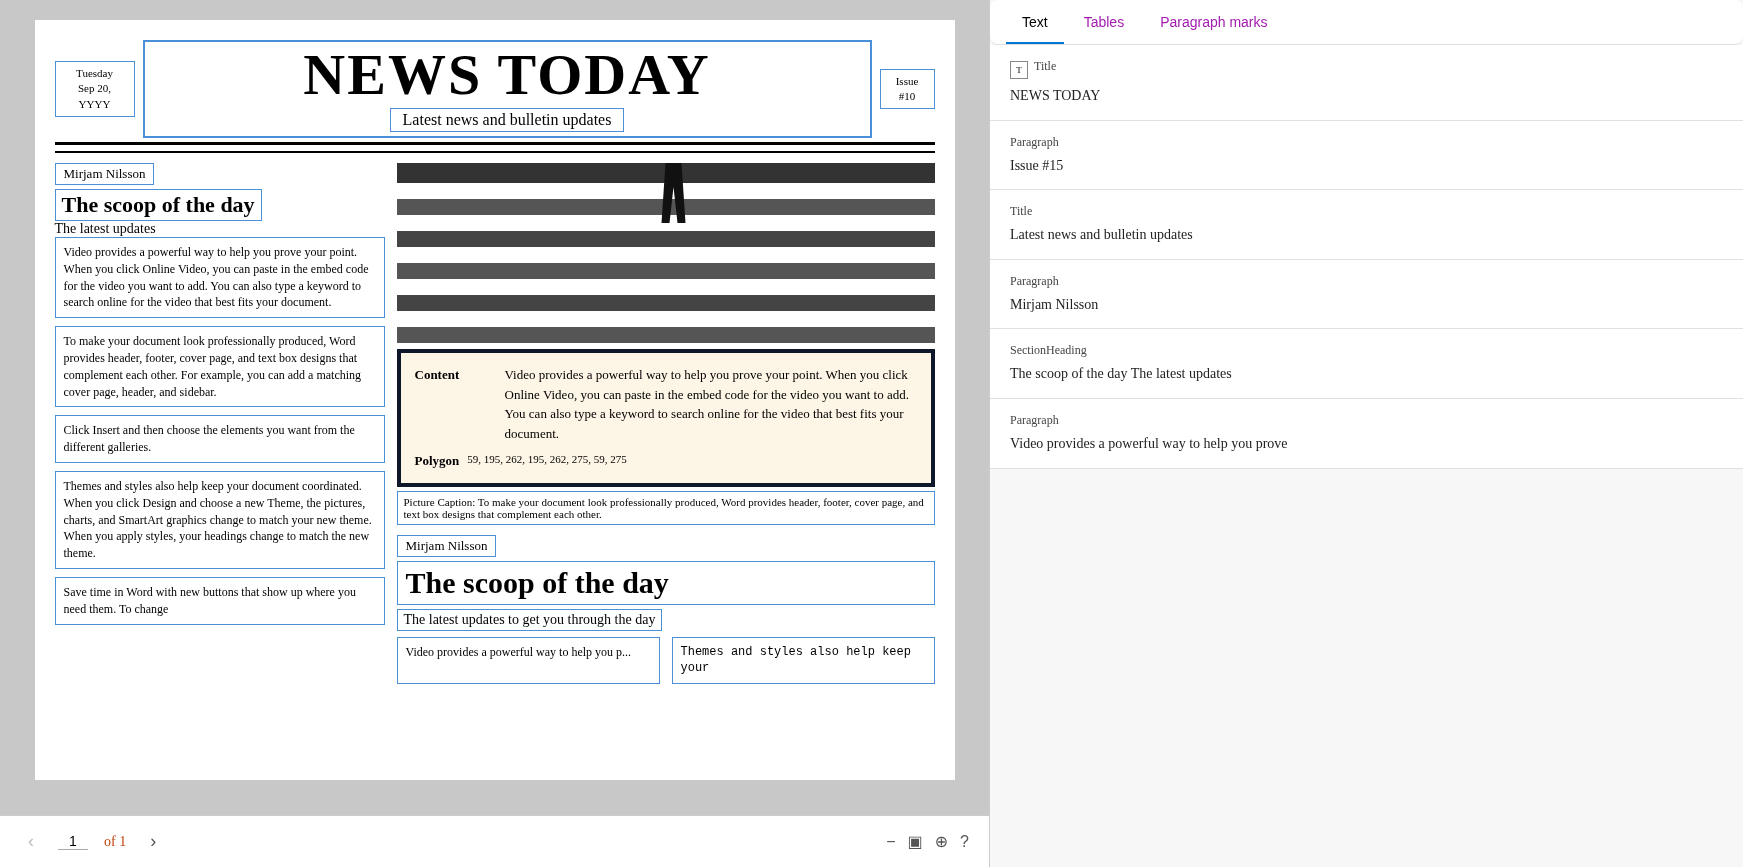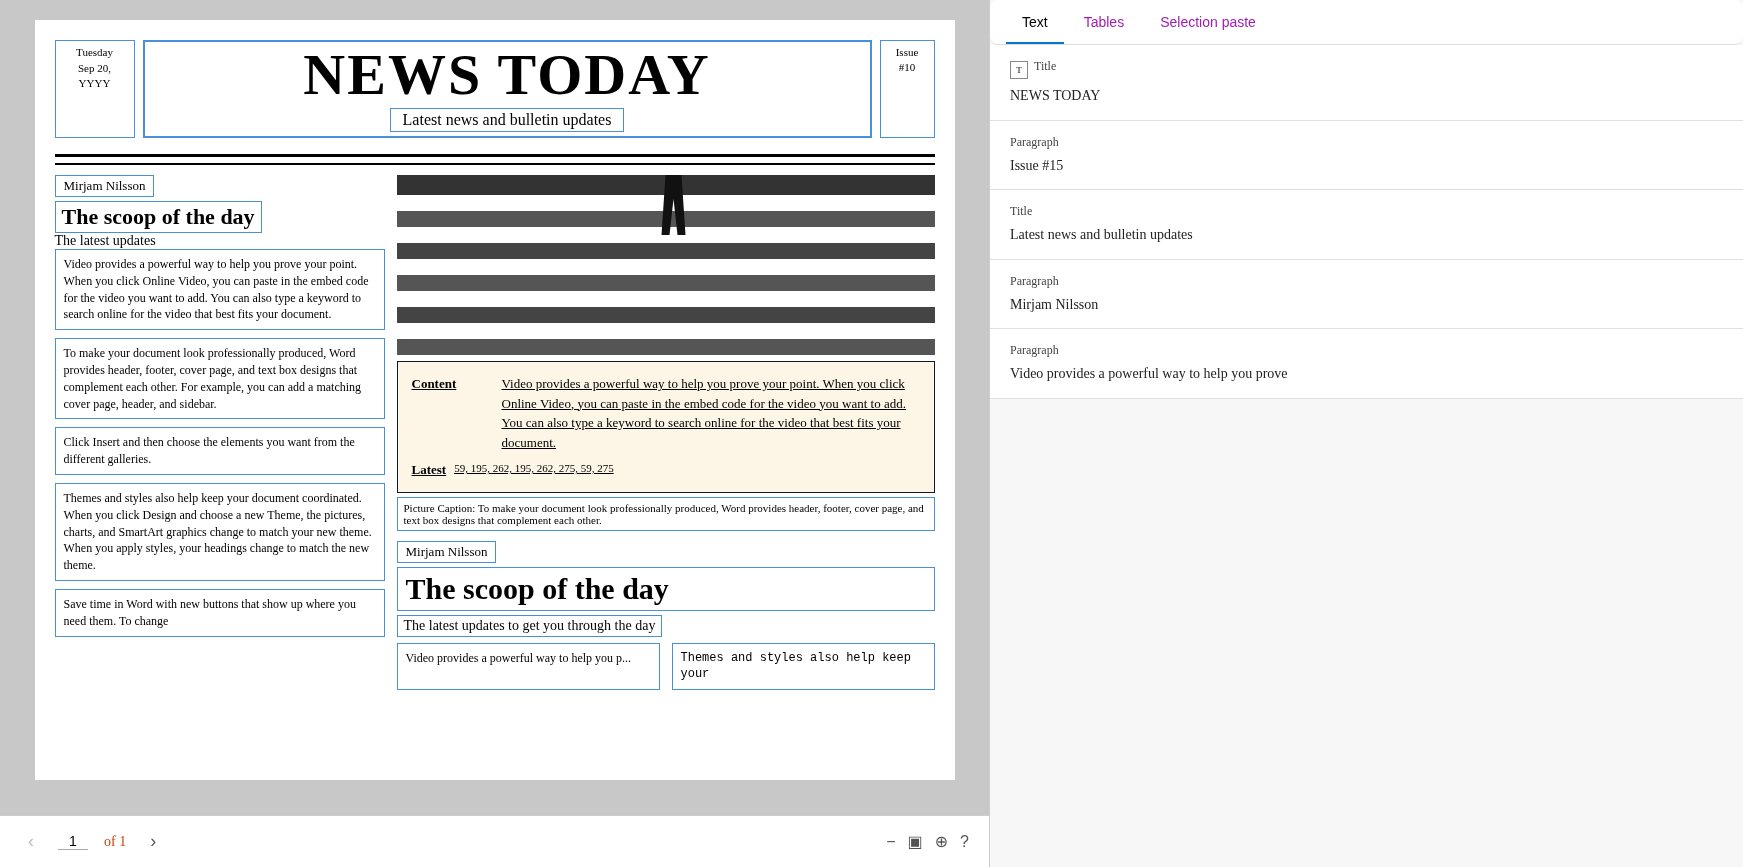--- a/index.html
+++ b/index.html
@@ -27,22 +27,23 @@
       width: 920px;
       margin: 0 auto;
       padding: 20px;
       min-height: 760px;
       position: relative;
     }
 
     
     .paper-header {
       display: flex;
+      align-items: center;
       border-bottom: 3px solid black;
-      padding-bottom: 16px;
+      padding-bottom: 4px;
       margin-bottom: 6px;
       gap: 0;
     }
 
     .date-box {
       border: 1px solid #4a90d9;
       padding: 4px 8px;
       text-align: center;
       font-size: 12px;
       line-height: 1.3;
@@ -175,26 +176,25 @@
       left: 50%;
       transform: translateX(-30%);
       width: 40px;
       height: 60px;
       background: #111;
       clip-path: polygon(30% 0%, 70% 0%, 80% 100%, 60% 100%, 50% 40%, 40% 100%, 20% 100%);
     }
 
     .content-popup {
       background: #fdf5e6;
-      border: 1px solid #0f172a;
+      border: 4px solid #0f172a;
       padding: 12px 14px;
       font-size: 13px;
       line-height: 1.5;
       position: relative;
-      text-decoration: underline;
     }
 
     .content-label {
       font-weight: bold;
       font-size: 13px;
       margin-bottom: 4px;
     }
 
     .polygon-row {
       display: flex;
@@ -448,21 +448,21 @@
           </div>
 
           <div class="content-popup">
             <div style="display:flex; gap:20px;">
               <div style="min-width:70px;">
                 <div class="content-label">Content</div>
               </div>
               <div style="font-size:13px; line-height:1.5;">Video provides a powerful way to help you prove your point. When you click Online Video, you can paste in the embed code for the video you want to add. You can also type a keyword to search online for the video that best fits your document.</div>
             </div>
             <div class="polygon-row">
-              <div class="polygon-label">Latest</div>
+              <div class="polygon-label">Polygon</div>
               <div style="font-size:11px;">59, 195, 262, 195, 262, 275, 59, 275</div>
             </div>
           </div>
 
           <div class="caption-box">
             <span>Picture Caption: To make your document look professionally produced, Word provides header, footer, cover page, and text box designs that complement each other.</span>
           </div>
 
           <div class="second-article">
             <div class="author-name-box">
@@ -493,21 +493,21 @@
       <button class="zoom-btn">⊕</button>
       <button class="zoom-btn">?</button>
     </div>
   </div>
 </div>
 
 <div id="right-panel">
   <div class="panel-tabs">
     <button class="panel-tab active">Text</button>
     <button class="panel-tab">Tables</button>
-    <button class="panel-tab">Selection paste</button>
+    <button class="panel-tab">Paragraph marks</button>
   </div>
 
   <div class="panel-content">
 
     <div class="result-item">
       <div class="icon-title">
         <div class="title-icon">T</div>
         <div class="result-label">Title</div>
       </div>
       <div class="result-value">NEWS TODAY</div>
@@ -521,20 +521,24 @@
     <div class="result-item">
       <div class="result-label">Title</div>
       <div class="result-value">Latest news and bulletin updates</div>
     </div>
 
     <div class="result-item">
       <div class="result-label">Paragraph</div>
       <div class="result-value">Mirjam Nilsson</div>
     </div>
 
+    <div class="result-item">
+      <div class="result-label">SectionHeading</div>
+      <div class="result-value">The scoop of the day The latest updates</div>
+    </div>
 
     <div class="result-item">
       <div class="result-label">Paragraph</div>
       <div class="result-value">Video provides a powerful way to help you prove</div>
     </div>
 
   </div>
 </div>
 
 </body></html>

